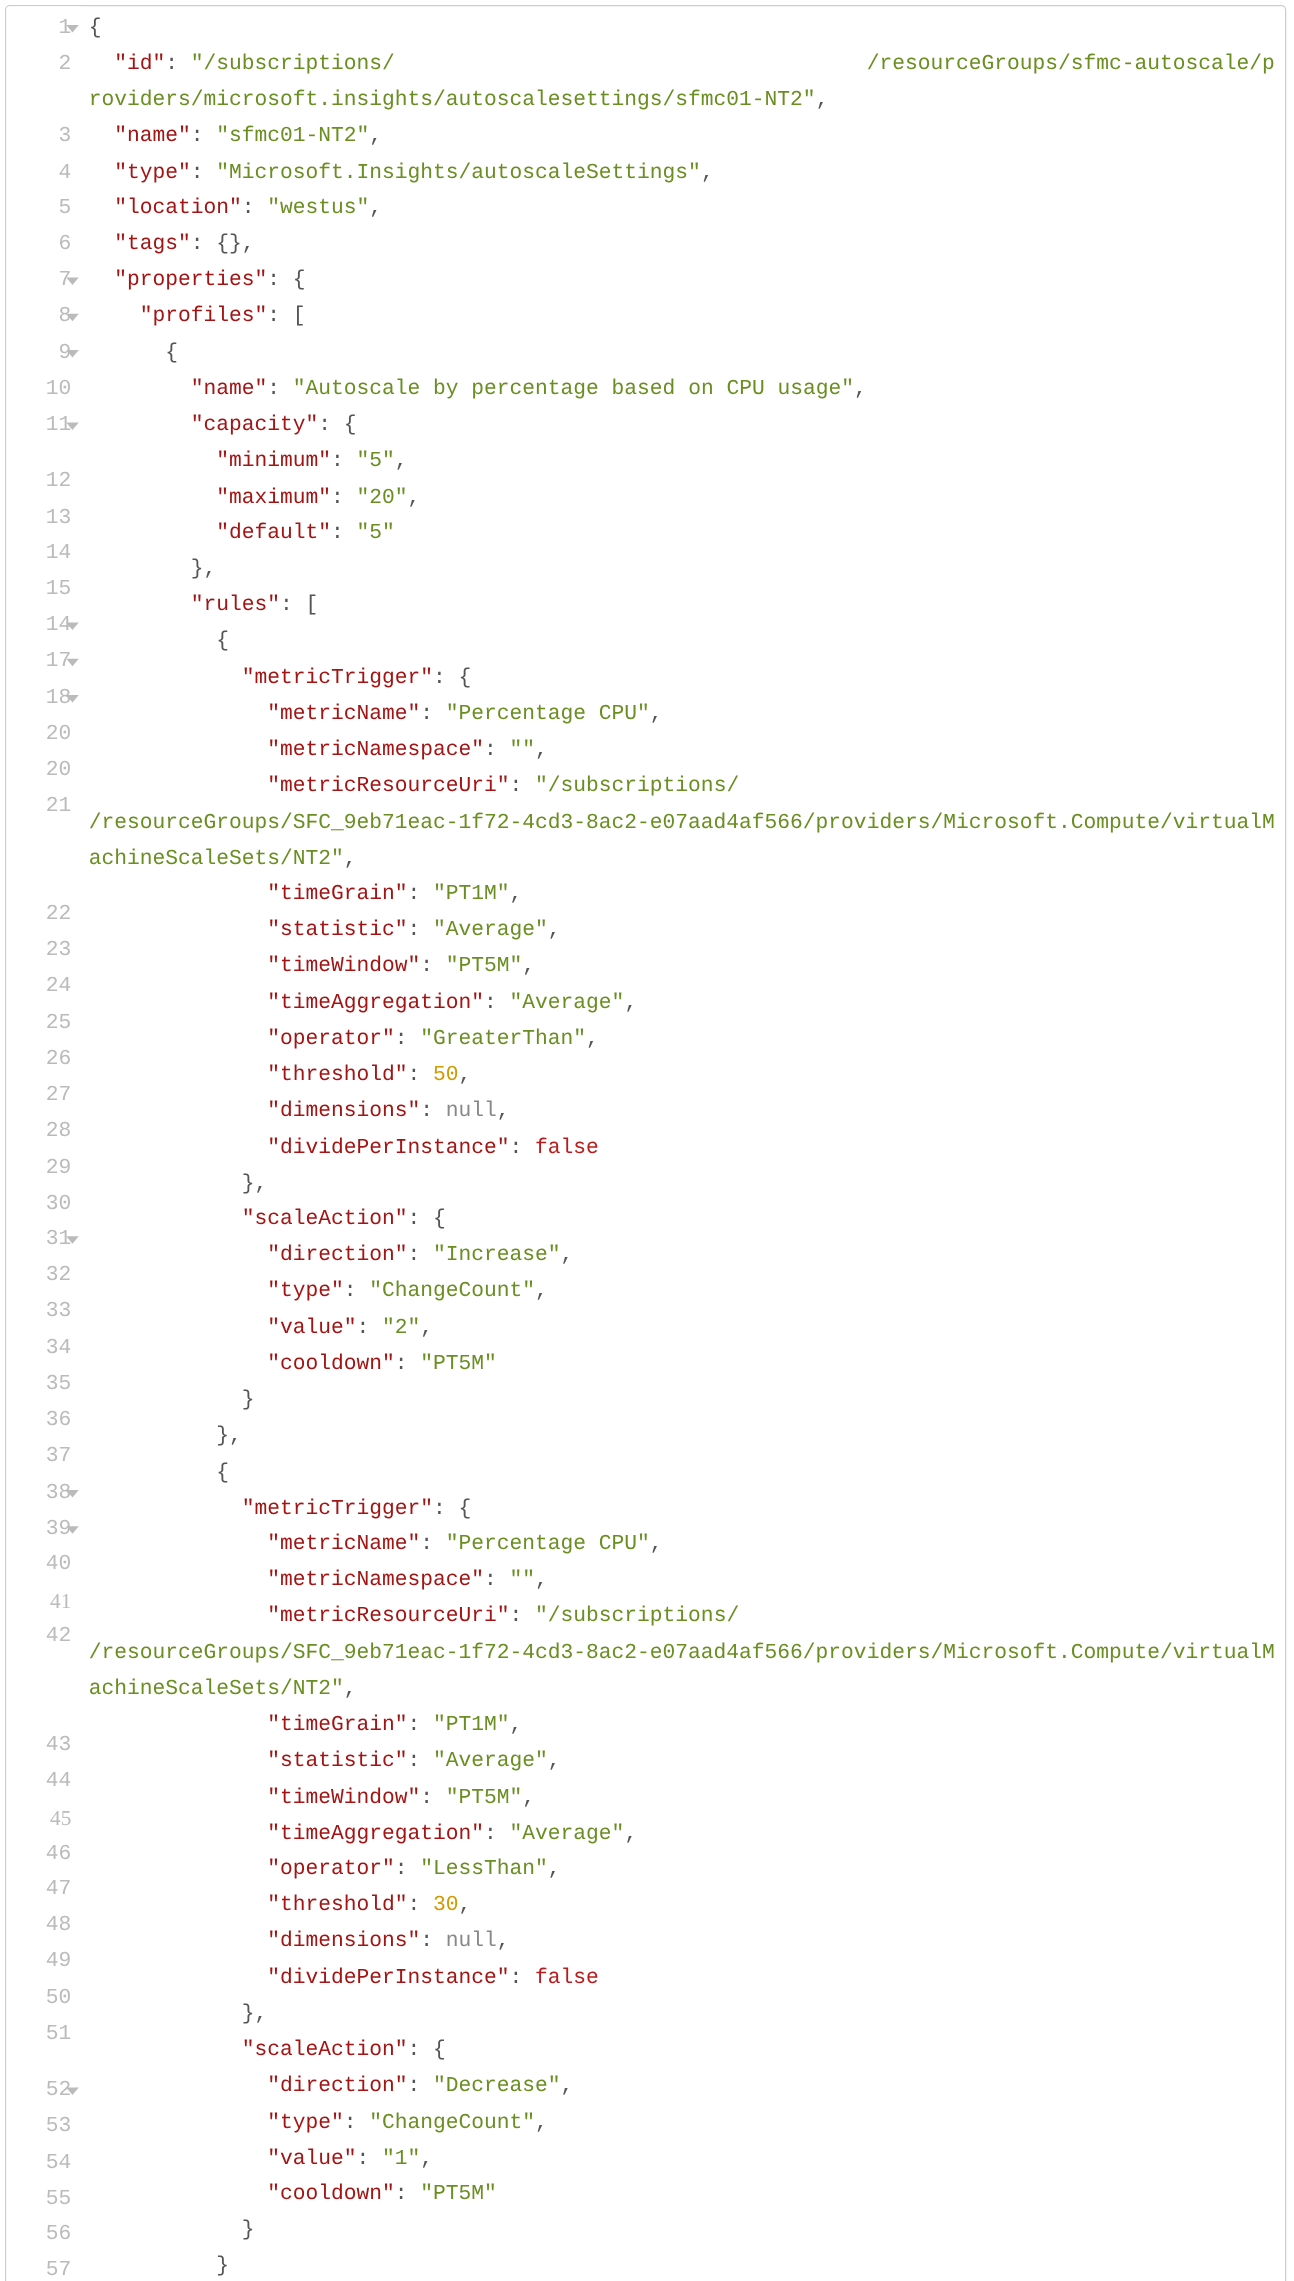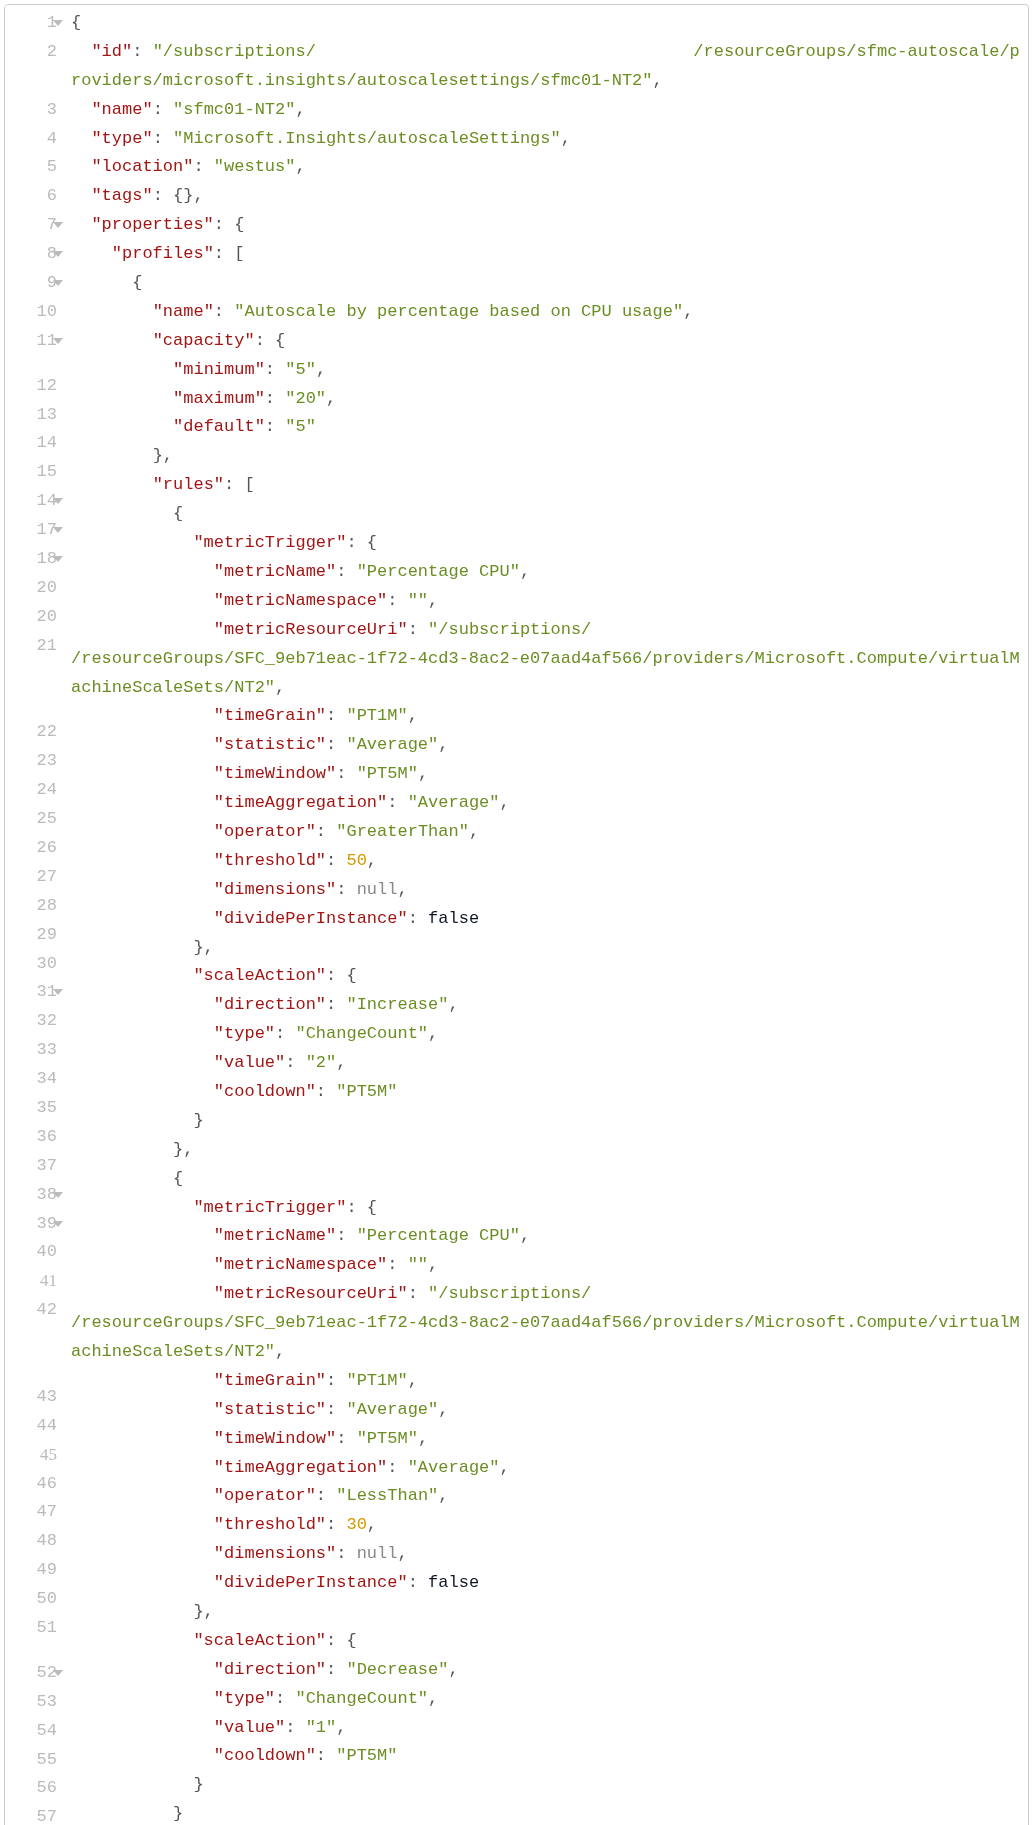--- a/index.html
+++ b/index.html
@@ -59,21 +59,21 @@
     display: block;
     white-space: pre-wrap;
     word-break: break-all;
   }
   .source-line.wrap {
     height: auto;
   }
   .k { color: #a31515; }      
   .s { color: #6b8e23; }      
   .n { color: #d19a00; }      
-  .b { color: #0f172a; }      
+  .b { color: #b91c1c; }      
   .nul { color: #888; }       
   .p { color: #555; }
 </style>
 </head>
 <body>
 
 <div class="editor">
   <div class="code">
     <div class="gutter" id="gutter">
         <div class="gutter-line fold" style="height: 28.9px; line-height: 28.9px;">1</div>

